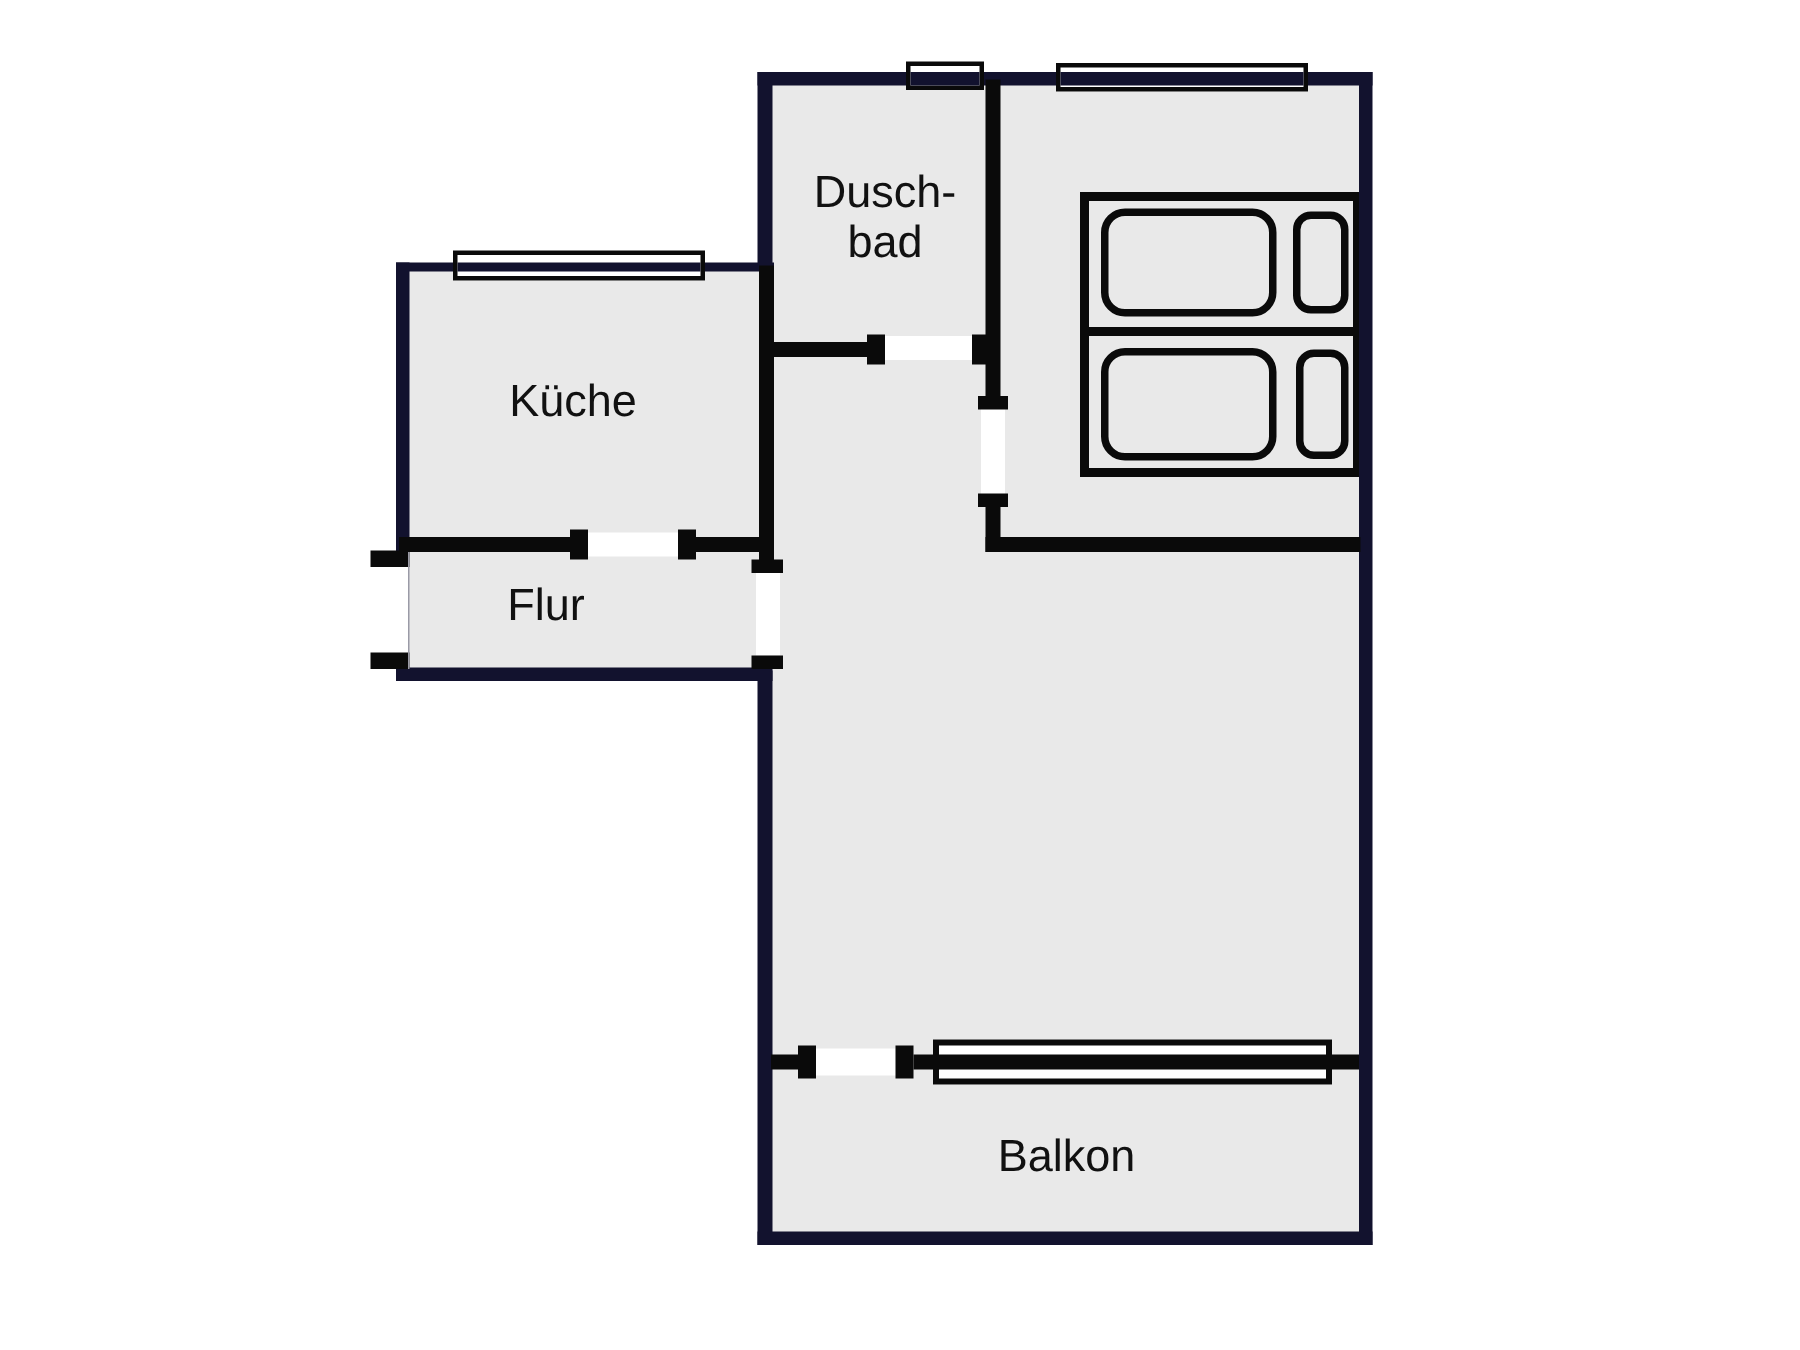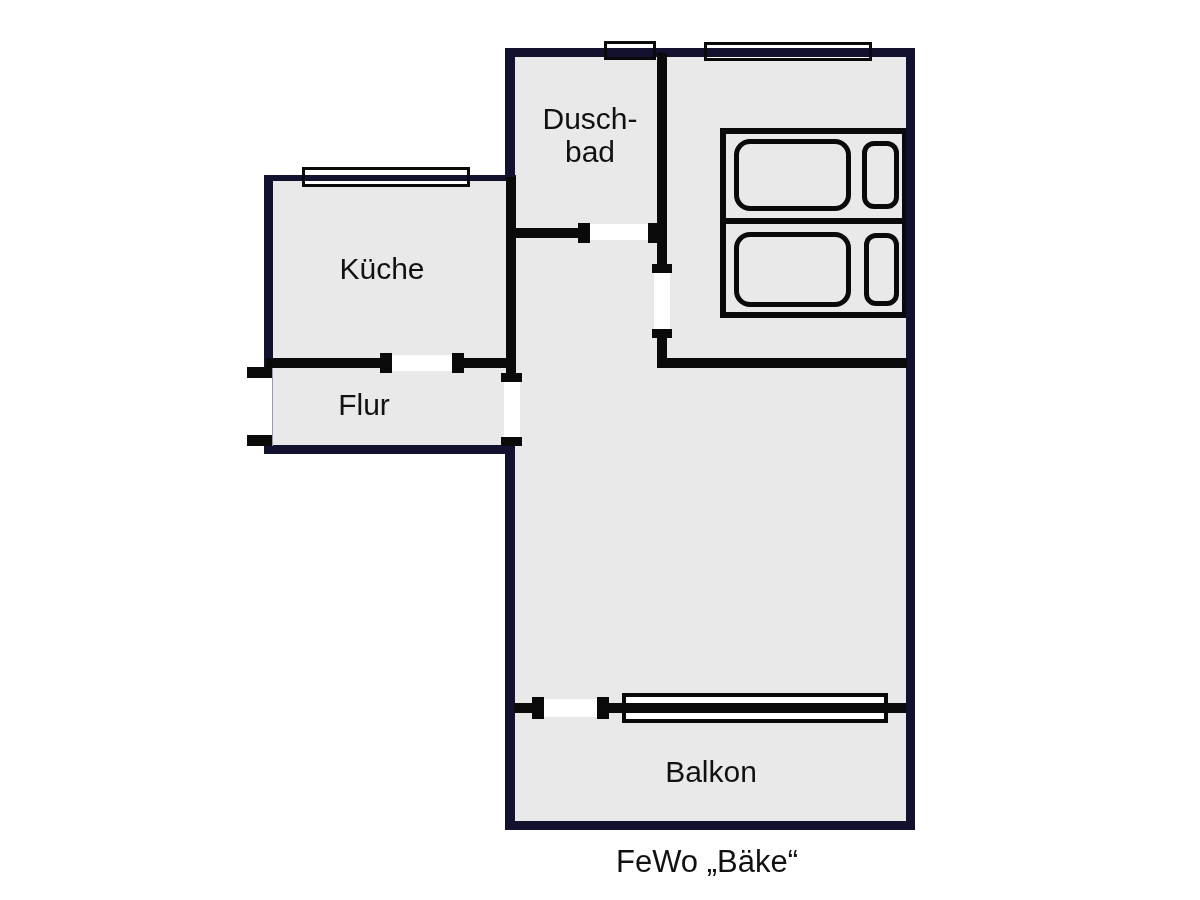--- a/index.html
+++ b/index.html
@@ -101,23 +101,22 @@
 
   <div class="abs window" style="left:704px;top:42px;width:168px;height:19px;"></div>
   <div class="abs window-band wall-ext" style="left:707px;top:48px;width:162px;height:9px;"></div>
 
   <div class="abs window" style="left:302px;top:167px;width:168px;height:20px;"></div>
   <div class="abs window-band wall-ext" style="left:305px;top:175px;width:162px;height:6px;"></div>
 
   <div class="abs window" style="left:622px;top:693px;width:266px;height:30px;border-width:4px;"></div>
   <div class="abs window-band wall-int" style="left:626px;top:703px;width:258px;height:10px;"></div>
 
-  <div class="abs label" style="left:590px;top:135px;text-align:center;">
+  <div class="abs label" style="left:590px;top:145px;text-align:center;">
     <div>Dusch-</div>
     <div>bad</div>
   </div>
   <div class="abs label" style="left:382px;top:268px;">Küche</div>
   <div class="abs label" style="left:364px;top:404px;">Flur</div>
   <div class="abs label" style="left:711px;top:771px;">Balkon</div>
 
-  <div class="abs label caption" style="left:707px;top:862px;">FeWo „Bäke“</div>
 
 </div>
 
 </body></html>

